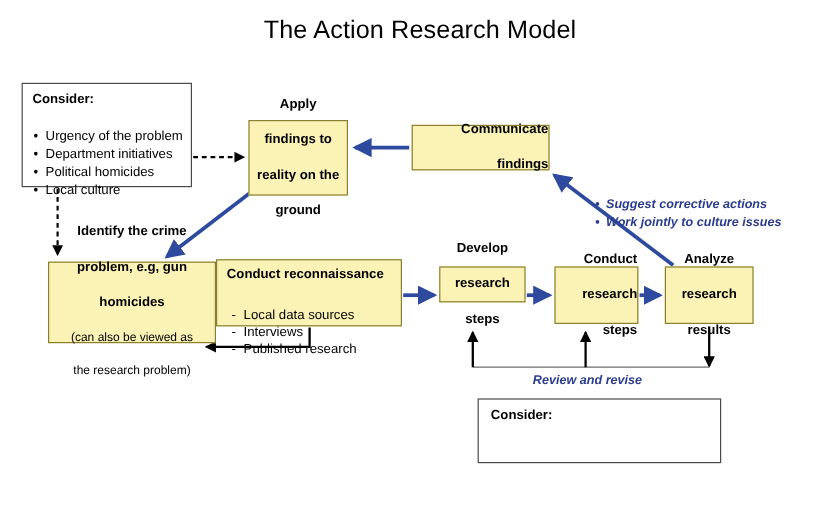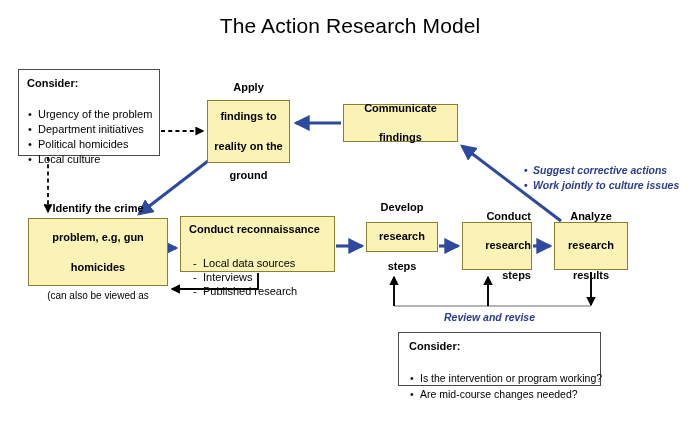--- a/index.html
+++ b/index.html
@@ -116,32 +116,32 @@
     padding-left: 9px;
   }
   .annot-list li::before {
     content: "\2022";
     position: absolute;
     left: 0;
     top: 0;
     font-style: normal;
   }
   #apply-box { left: 207px; top: 100px; width: 83px; height: 63px; }
-  #communicate-box { left: 343px; top: 104px; width: 115px; height: 38px; }
-  #identify-box { left: 28px; top: 218px; width: 140px; height: 68px; }
+  #communicate-box { left: 343px; top: 104px; width: 115px; height: 38px; align-items: flex-end; }
+  #identify-box { left: 40px; top: 218px; width: 140px; height: 68px; }
   #recon-box { left: 180px; top: 216px; width: 155px; height: 56px;
     align-items: flex-start; text-align: left; justify-content: flex-start;
     padding: 5px 0 0 8px; line-height: 14px; }
   #develop-box { left: 366px; top: 222px; width: 72px; height: 30px; }
   #conduct-box { left: 462px; top: 222px; width: 70px; height: 48px; align-items: flex-end; }
   #analyze-box { left: 554px; top: 222px; width: 74px; height: 48px; }
   #consider-box-top { left: 18px; top: 69px; width: 142px; height: 87px; padding: 6px 0 0 8px; }
   #consider-box-bottom { left: 398px; top: 332px; width: 203px; height: 54px; padding: 6px 0 0 10px; }
   #consider-box-bottom .bullet-list li { font-size: 10.5px; line-height: 16px; }
-  #suggest-annot { left: 524px; top: 163px; }
+  #suggest-annot { left: 496px; top: 163px; }
   #review-annot { left: 444px; top: 310px; }
   .sub-note { font-weight: normal; font-size: 10px; line-height: 12.5px; }
 </style>
 </head>
 <body>
 
 <div id="canvas">
 
   <div id="page-title">The Action Research Model</div>
 
@@ -202,20 +202,21 @@
   <div class="node yellow-box" id="communicate-box">
     <div>Communicate</div>
     <div>findings</div>
   </div>
 
   <div class="node yellow-box" id="identify-box">
     <div>Identify the crime</div>
     <div>problem, e.g, gun</div>
     <div>homicides</div>
     <div class="sub-note">(can also be viewed as</div>
+    <div class="sub-note">the research problem)</div>
   </div>
 
   <div class="node yellow-box" id="recon-box">
     <div class="box-title">Conduct reconnaissance</div>
     <ul class="dash-list">
       <li>Local data sources</li>
       <li>Interviews</li>
       <li>Published research</li>
     </ul>
   </div>
@@ -233,24 +234,20 @@
   </div>
 
   <div class="node yellow-box" id="analyze-box">
     <div>Analyze</div>
     <div>research</div>
     <div>results</div>
   </div>
 
   <div class="node white-box" id="consider-box-bottom">
     <div class="box-title">Consider:</div>
-    <ul class="bullet-list">
-      <li>Is the intervention or program working?</li>
-      <li>Are mid-course changes needed?</li>
-    </ul>
   </div>
 
   <div class="annot" id="suggest-annot">
     <ul class="annot-list">
       <li>Suggest corrective actions</li>
       <li>Work jointly to culture issues</li>
     </ul>
   </div>
 
   <div class="annot" id="review-annot">Review and revise</div>

